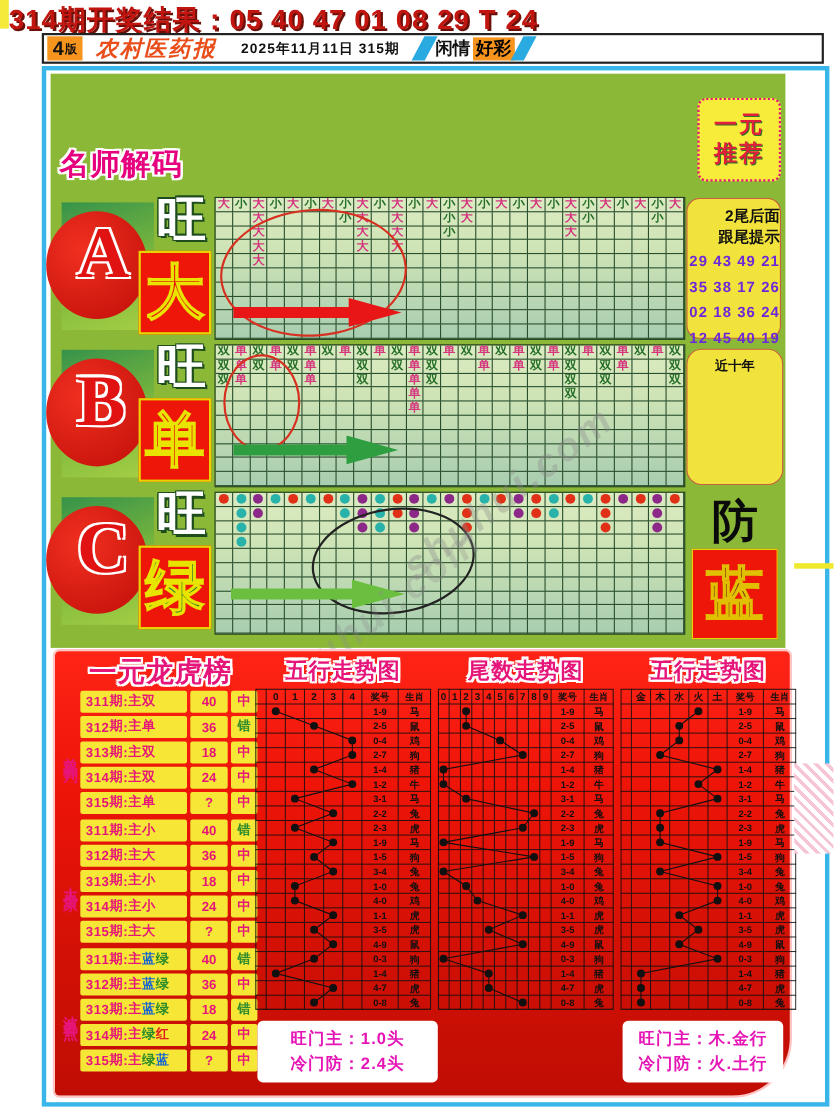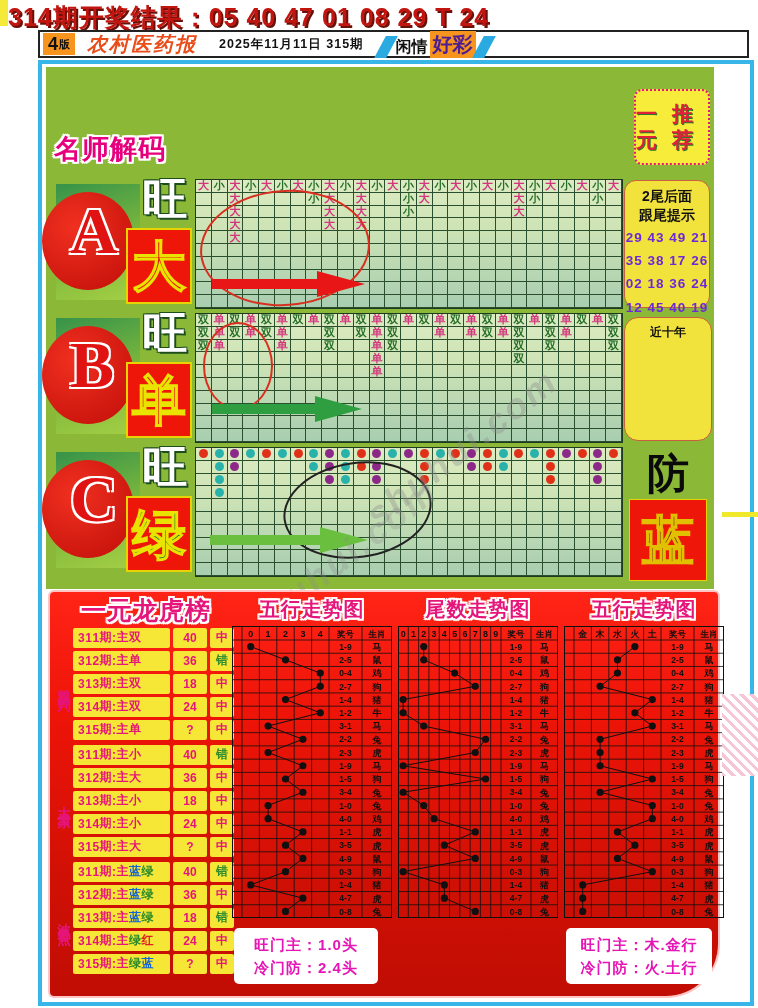--- a/index.html
+++ b/index.html
@@ -16,35 +16,35 @@
     background:#fff;display:flex;align-items:center;box-sizing:border-box;}
   .mh-pageno{background:#f7941d;color:#111;font-weight:900;margin-left:3px;padding:0 5px;height:22px;
     display:flex;align-items:center;}
   .mh-pageno .big{font-size:18px;}
   .mh-pageno .small{font-size:11px;margin-left:1px;}
   .mh-paper{color:#e84d1a;font-weight:900;font-size:20px;margin-left:12px;font-style:italic;letter-spacing:2px;}
   .mh-date{color:#111;font-weight:bold;font-size:12.5px;margin-left:22px;letter-spacing:1px;}
   .mh-col{display:flex;align-items:flex-end;margin-left:14px;}
   .slash{width:12px;height:22px;background:#29abe2;transform:skewX(-28deg);margin:0 2px;}
   .mh-colname1{font-size:16px;color:#111;font-weight:bold;padding:0 2px;}
-  .mh-colname2{font-size:20px;color:#4c1d95;font-weight:bold;background:#f7941d;padding:0 3px;}
+  .mh-colname2{font-size:16px;color:#000000;font-weight:bold;background:#f7941d;padding:0 3px;}
   .mh-credits{margin-left:auto;padding-right:10px;font-size:11px;color:#222;display:flex;gap:14px;white-space:nowrap;}
 
   
   .frame{position:absolute;left:38px;top:60px;width:708px;height:938px;border:4px solid #38b6ea;background:#fff;}
 
   
   .green-panel{position:absolute;left:46px;top:67px;width:668px;height:522px;background:#8cb838;}
   .ow{text-shadow:-2px -2px 0 #fff,2px -2px 0 #fff,-2px 2px 0 #fff,2px 2px 0 #fff,0 2px 0 #fff,2px 0 0 #fff,0 -2px 0 #fff,-2px 0 0 #fff;}
   .code5188{position:absolute;left:16px;top:8px;font-size:46px;font-weight:900;color:#e6007e;letter-spacing:2px;}
   .code-sub{position:absolute;left:8px;top:64px;font-size:27px;font-weight:900;color:#e6007e;letter-spacing:1px;}
   .main-title{position:absolute;left:166px;top:14px;font-size:62px;font-weight:900;letter-spacing:-2px;white-space:nowrap;}
   .main-title span{text-shadow:-2px -2px 0 #fff,2px -2px 0 #fff,-2px 2px 0 #fff,3px 3px 0 #fff,4px 4px 0 rgba(90,90,80,.45);}
   .recommend{position:absolute;left:588px;top:22px;width:72px;height:72px;background:#f8ec3a;
-    border:2px dotted #e6157a;border-radius:8px;display:flex;flex-direction:row;align-items:center;justify-content:center;}
+    border:2px dotted #e6157a;border-radius:8px;display:flex;flex-direction:column;align-items:center;justify-content:center;}
   .recommend div{font-size:21px;font-weight:900;color:#e0203a;line-height:1.25;letter-spacing:2px;text-shadow:1px 1px 0 #2a7a2a;}
 
   
   .section{position:absolute;left:0;width:668px;}
   #secA{top:109px;height:134px;} #secB{top:243px;height:134px;} #secC{top:377px;height:142px;}
   .label-area{position:absolute;left:10px;top:2px;width:138px;height:130px;}
   .letter-badge{position:absolute;left:0;top:6px;width:84px;height:116px;
     background:linear-gradient(160deg,#36934a,#7fb93c 55%,#a5cf45);}
   .letter-badge::before{content:"";position:absolute;left:-14px;top:8px;width:92px;height:98px;border-radius:50%;
     background:radial-gradient(circle at 35% 35%,#f03020,#c00d08);}
@@ -66,21 +66,21 @@
     justify-content:center;font-size:11px;font-weight:bold;line-height:1;overflow:hidden;}
   .dot{width:9px;height:9px;border-radius:50%;}
 
   
   .oval{position:absolute;border:2.5px solid #d83020;border-radius:50%;}
   .oval-black{position:absolute;border:2px solid #222;border-radius:50%;}
   .arrow{position:absolute;}
 
   
   .tip-box{position:absolute;left:578px;top:113px;width:86px;height:128px;background:#f2e23c;
-    border:1px solid #c86040;border-radius:12px;text-align:center;padding-top:6px;box-sizing:border-box;}
+    border:1px solid #c86040;border-radius:12px;text-align:right;padding-top:6px;box-sizing:border-box;}
   .tip-box .t{font-size:14px;font-weight:900;color:#111;line-height:1.35;}
   .tip-box .n{font-size:13.5px;font-weight:900;color:#6d28d9;line-height:1.5;letter-spacing:1px;margin-top:3px;}
   .decade-box{position:absolute;left:578px;top:250px;width:86px;height:122px;background:#f2e23c;
     border:1px solid #c86040;border-radius:14px;text-align:center;}
   .decade-box .t{font-size:12px;font-weight:bold;color:#111;margin-top:6px;}
   .guard{position:absolute;left:578px;top:384px;width:88px;height:134px;text-align:center;}
   .guard .g{font-size:42px;font-weight:900;color:#0a0a0a;line-height:1.1;}
   .guard-box{margin:2px auto 0;width:78px;height:82px;background:#ee1608;border:1.5px solid #e8d400;
     display:flex;align-items:center;justify-content:center;box-sizing:border-box;}
   .guard-box span{font-size:52px;font-weight:900;color:#6e1a12;-webkit-text-stroke:1.3px #e0c000;line-height:1;}
@@ -104,21 +104,21 @@
   .dcell.res{width:24px;justify-content:center;}
 
   .chart{position:absolute;top:0;width:160px;}
   #chart0{left:182px;} #chart1{left:348px;} #chart2{left:514px;}
   .chart-title{position:absolute;top:4px;width:100%;text-align:center;font-size:20px;font-weight:900;color:#e6157a;letter-spacing:1px;}
   .chart svg{position:absolute;top:34px;left:0;}
   svg text{font-family:"Liberation Sans","DejaVu Sans",sans-serif;font-weight:bold;}
 
   .hotbox{position:absolute;top:336px;height:56px;background:#fff;border-radius:5px;
     display:flex;flex-direction:column;align-items:center;justify-content:center;}
-  #hot0{left:184px;width:144px;} #hot1{left:350px;width:156px;} #hot2{left:516px;width:146px;}
+  #hot0{left:184px;width:164px;} #hot1{left:350px;width:156px;} #hot2{left:516px;width:146px;}
   .hotbox div{font-size:15px;font-weight:bold;color:#e615b5;line-height:1.55;letter-spacing:1px;}
 
   
   .hatch{position:absolute;left:722px;top:694px;width:36px;height:82px;
     background:repeating-linear-gradient(45deg,#f6c6d6 0 3px,#fff 3px 7px);}
   .ydash{position:absolute;left:722px;top:512px;width:36px;height:5px;background:#f0e82a;}
 
   .wm{position:absolute;color:#8a8a8a;font-size:36px;font-weight:bold;font-style:italic;
     transform:rotate(-38deg);opacity:.35;pointer-events:none;letter-spacing:3px;}
   .wm2{left:180px;top:470px;opacity:.28;}

